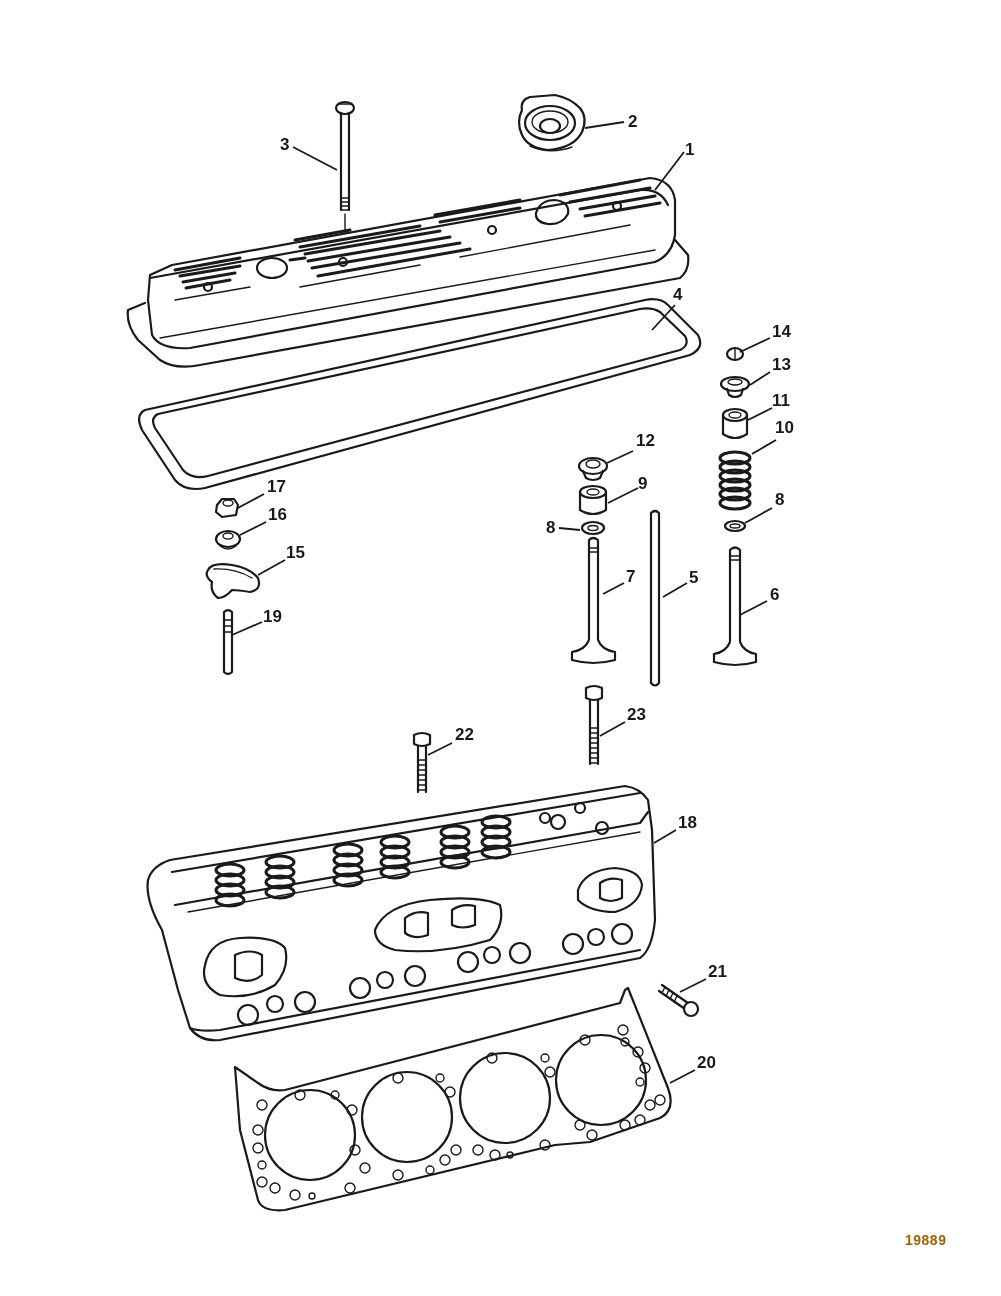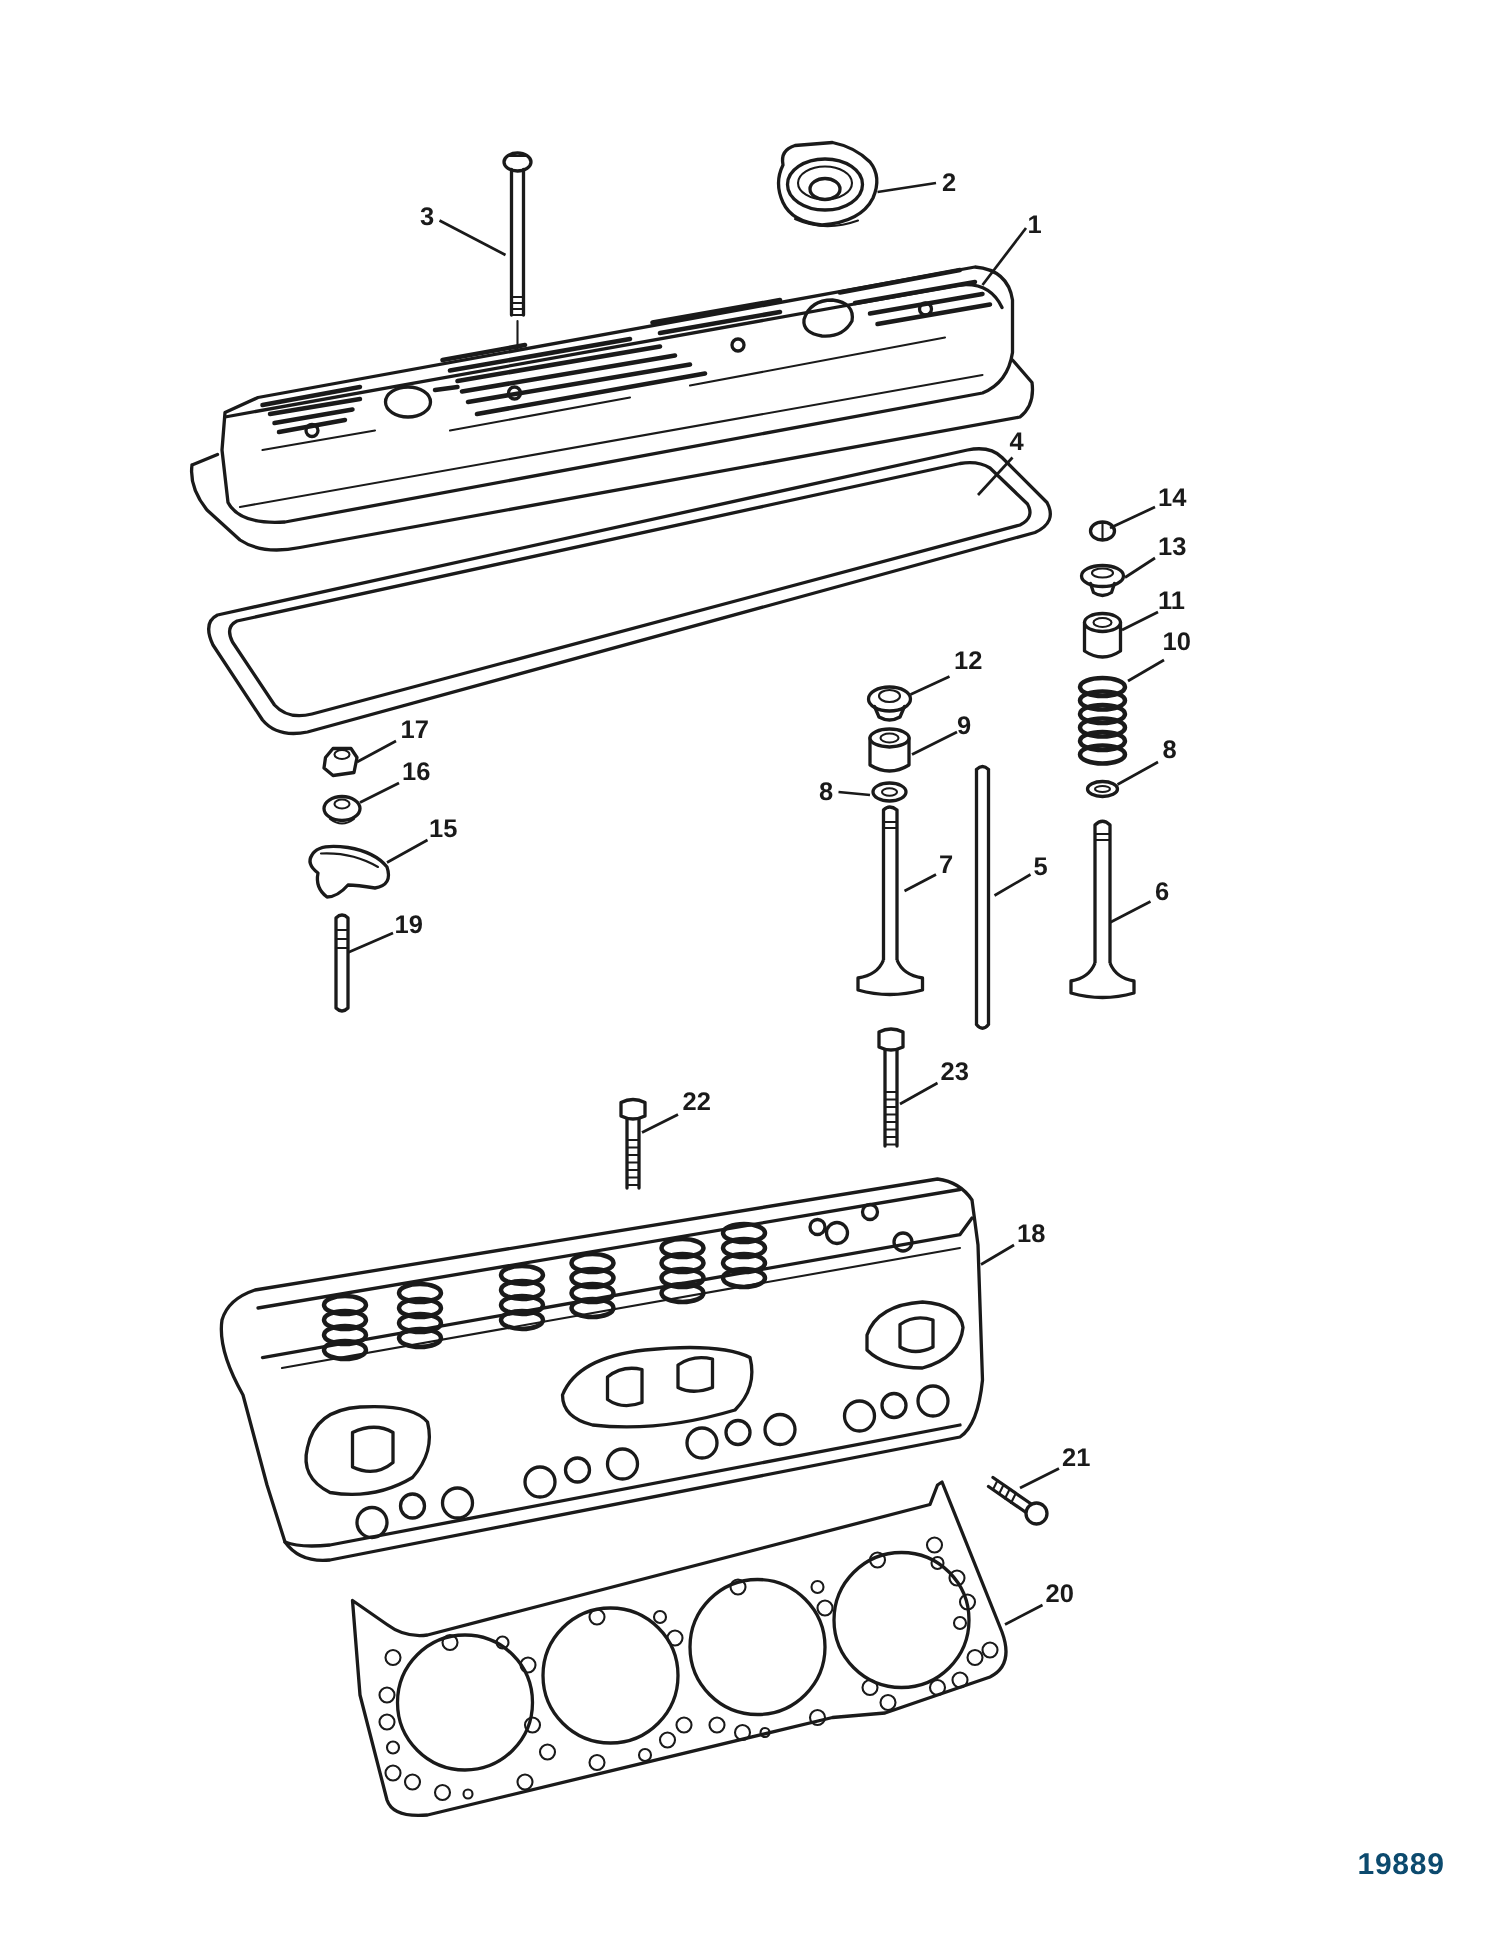--- a/index.html
+++ b/index.html
@@ -7,21 +7,21 @@
          font-family: "Liberation Sans", sans-serif; }
   #diagram { position: absolute; left: 0; top: 0; width: 1001px; height: 1296px; }
   .ln { fill: none; stroke: #1a1a1a; stroke-width: 2.2; stroke-linecap: round; stroke-linejoin: round; }
   .ln-thin { fill: none; stroke: #1a1a1a; stroke-width: 1.4; stroke-linecap: round; stroke-linejoin: round; }
   .ln-heavy { fill: none; stroke: #1a1a1a; stroke-width: 3; stroke-linecap: round; stroke-linejoin: round; }
   .fill-w { fill: #ffffff; stroke: #1a1a1a; stroke-width: 2.2; stroke-linejoin: round; }
   .leader { stroke: #1a1a1a; stroke-width: 1.8; fill: none; }
   .callout { font-family: "Liberation Sans", sans-serif; font-weight: bold; font-size: 17px;
              fill: #1a1a1a; transform-box: fill-box; }
   .figno { position: absolute; left: 905px; top: 1232px; font-family: "Liberation Sans", sans-serif;
-           font-weight: bold; font-size: 20px; color: #0c4a6e; letter-spacing: 0.5px; text-align: center; }
+           font-weight: bold; font-size: 14px; color: #a16207; letter-spacing: 0.5px; text-align: center; }
 </style>
 </head>
 <body>
 
 <svg id="diagram" viewBox="0 0 1001 1296" xmlns="http://www.w3.org/2000/svg">
 
   <g>
     <ellipse class="fill-w" cx="345" cy="108" rx="9" ry="6"></ellipse>
     <path class="ln-thin" d="M339 104 L351 104"></path>
     <path class="ln" d="M341 113 L341 210 M349 113 L349 210"></path>

